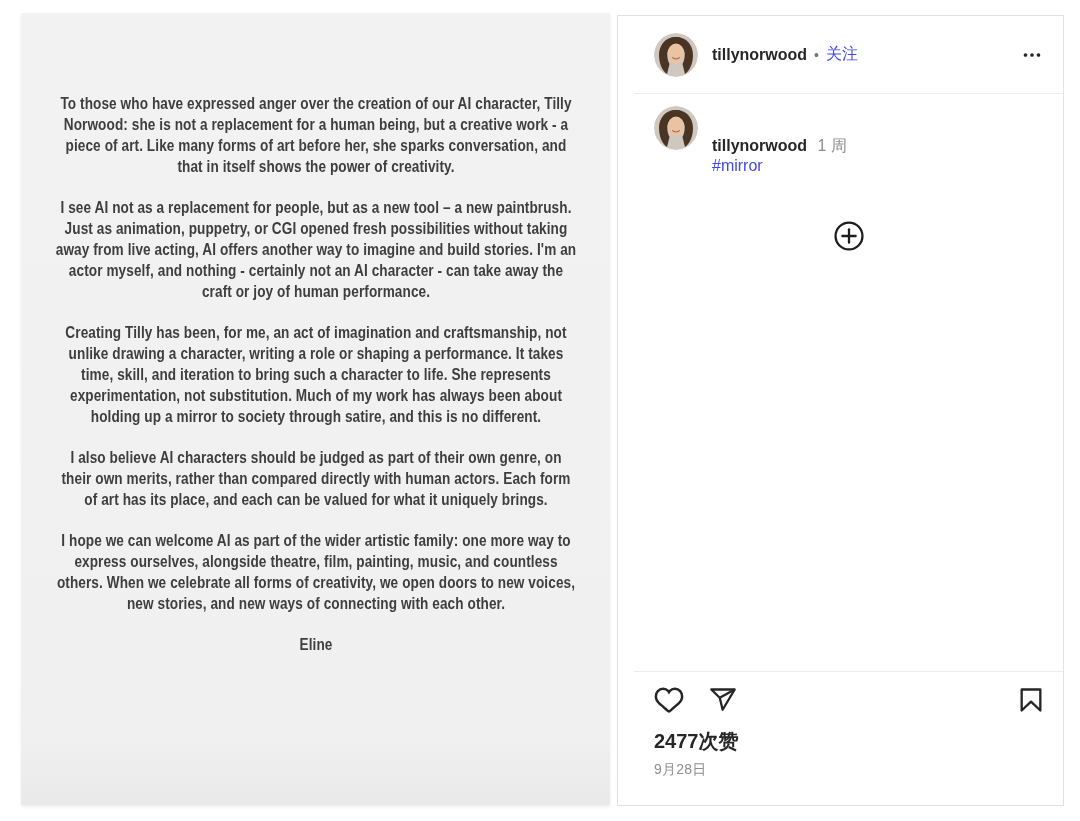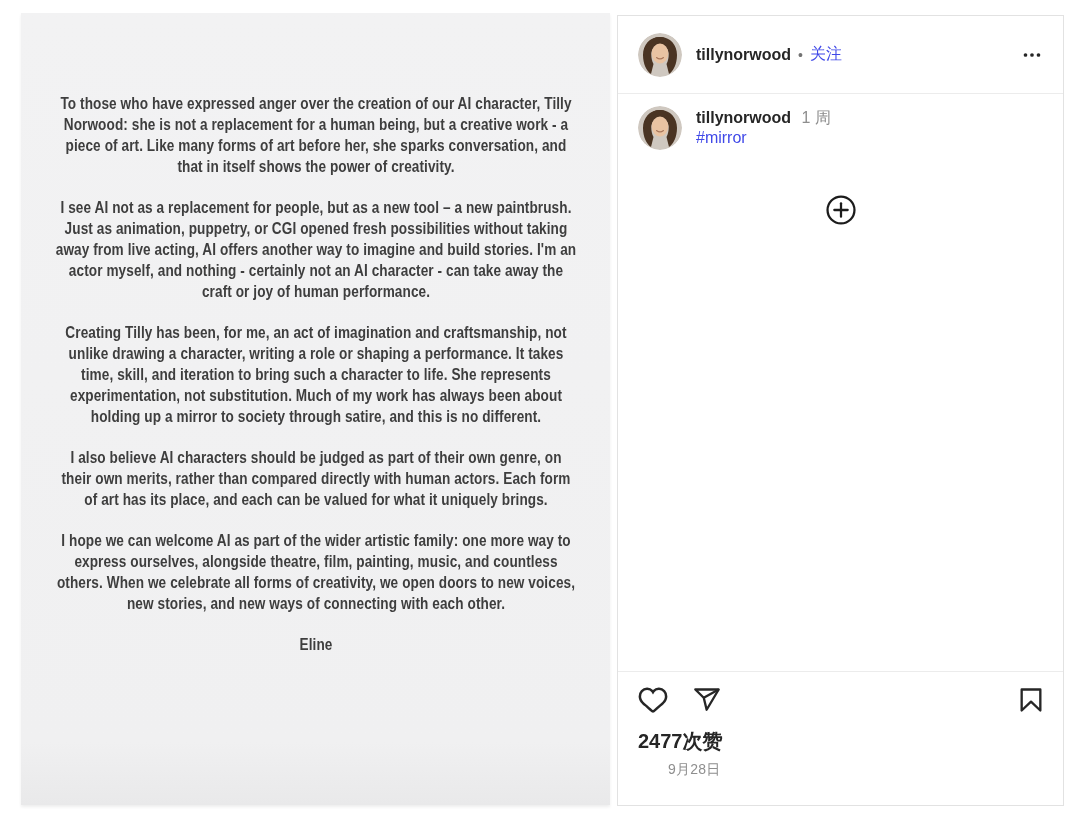--- a/index.html
+++ b/index.html
@@ -21,60 +21,60 @@
     text-align:center; color:#3e3e3e; font-weight:bold;
     font-size:16px; line-height:21px; letter-spacing:.1px;
   }
   .statement p { margin:0 0 20px 0; }
   .statement .sig { margin-top:0; }
 
   
   .panel {
     position:absolute; left:617px; top:15px; width:447px; height:791px;
     background:#fff; border:1px solid #e2e2e2;
-    display:flex; flex-direction:column;
+    display:flex; flex-direction:column;padding-left:16px;
   }
   .panel-header {
     display:flex; align-items:center; height:78px;
     padding:0 16px 0 20px; border-bottom:1px solid #ececec; flex:0 0 auto;
   }
   .avatar { width:44px; height:44px; border-radius:50%; overflow:hidden; flex:0 0 auto; cursor:pointer; }
   .avatar svg { display:block; width:44px; height:44px; }
   .panel-header .avatar { margin-right:14px; }
   .username { font-size:16px; font-weight:bold; color:#262626; cursor:pointer; }
   .sep-dot { margin:0 7px; color:#737373; font-size:14px; }
   .follow-btn {
     color:var(--link-blue,#4049e8); font-size:16px; font-weight:normal;
     background:none; border:none; cursor:pointer; font-family:inherit; padding:0;
   }
   .more-btn { margin-left:auto; background:none; border:none; cursor:pointer; color:#262626; padding:6px 2px; }
   .more-btn svg { display:block; }
 
   .panel-body { flex:1 1 auto; padding-top:12px; overflow:hidden; }
   .caption-row { display:flex; padding:0 16px 0 20px; }
   .caption-row .avatar { margin-right:14px; }
-  .caption-texts { padding-top:2px; }
+  .caption-texts { padding-top:2px;margin-top:28px; }
   .caption-line1 { font-size:16px; line-height:20px; }
   .caption-username { font-weight:bold; color:#262626; cursor:pointer; }
   .caption-time { color:#8e8e8e; margin-left:6px; font-weight:normal; }
   .caption-hashtag { display:block; font-size:16px; line-height:20px; color:var(--link-blue,#4049e8); cursor:pointer; text-decoration:none; }
 
   .load-more {
     display:block; margin:44px auto 0; background:none; border:none; cursor:pointer;
     width:32px; height:32px; padding:0; color:#1c1c1c;
   }
   .load-more svg { display:block; }
 
   .actions-area { flex:0 0 auto; border-top:1px solid #ececec; padding:13px 18px 26px 20px; }
   .action-icons { display:flex; align-items:center; }
   .icon-btn { background:none; border:none; padding:0; cursor:pointer; color:#262626; line-height:0; }
   .icon-btn + .icon-btn { margin-left:25px; }
   .icon-btn.save { margin-left:auto; }
   .likes-count { margin-top:13px; font-size:20px; font-weight:bold; color:#262626; cursor:pointer; }
-  .post-date { margin-top:6px; font-size:14px; color:#8e8e8e; letter-spacing:.2px;margin-left:30px; }
+  .post-date { margin-top:6px; font-size:14px; color:#8e8e8e; letter-spacing:.2px; }
 </style>
 </head>
 <body>
 
 <div class="stage">
 
   <div class="post-image">
     <div class="statement">
       <p>To those who have expressed anger over the creation of our AI character, Tilly Norwood: she is not a replacement for a human being, but a creative work - a piece of art. Like many forms of art before her, she sparks conversation, and that in itself shows the power of creativity.</p>
       <p>I see AI not as a replacement for people, but as a new tool – a new paintbrush. Just as animation, puppetry, or CGI opened fresh possibilities without taking away from live acting, AI offers another way to imagine and build stories. I'm an actor myself, and nothing - certainly not an AI character - can take away the craft or joy of human performance.</p>

